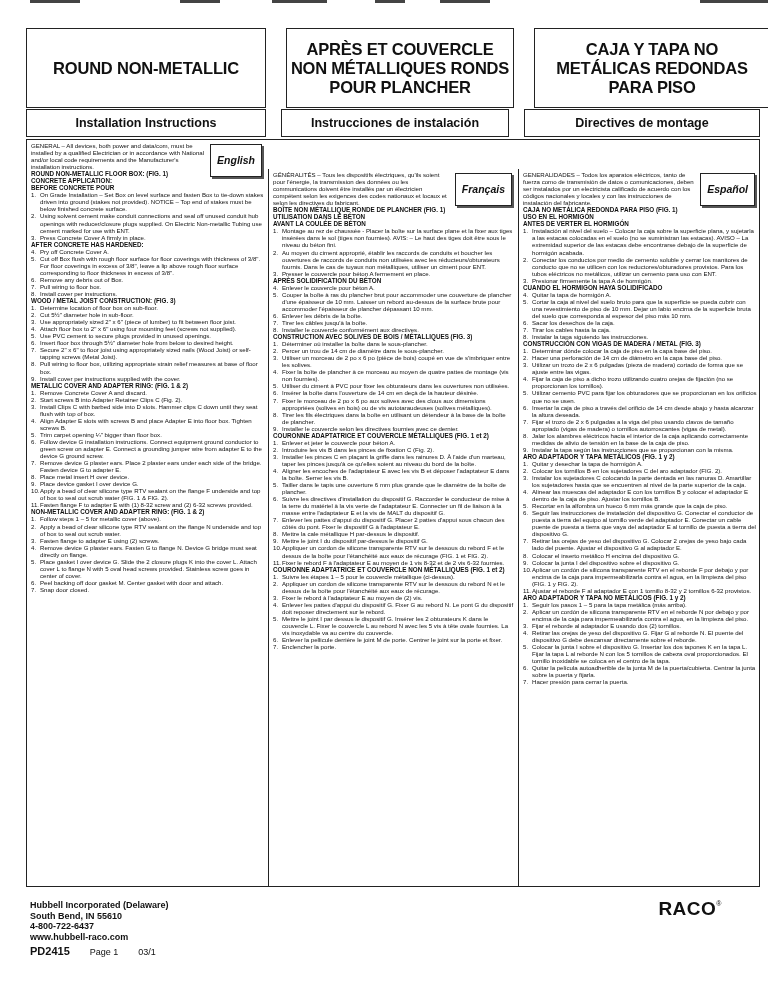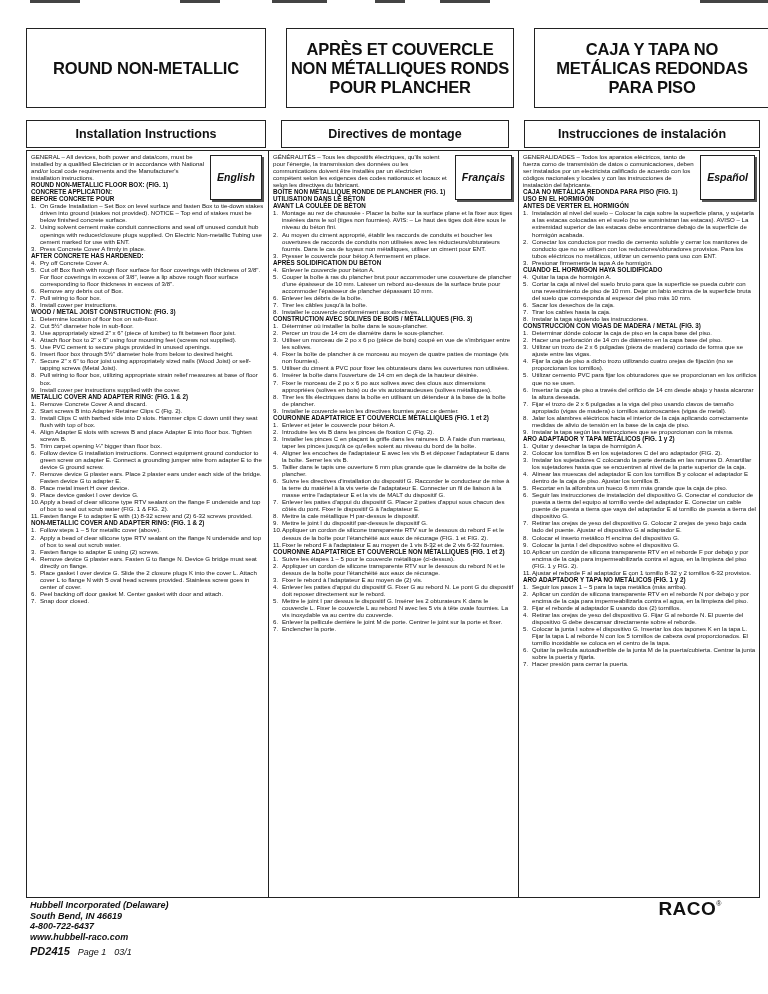--- a/index.html
+++ b/index.html
@@ -6,38 +6,38 @@
   body { width: 768px; height: 994px; position: relative; overflow: hidden;
          font-family: "Liberation Sans", sans-serif; color: #111; }
   .topmarks { position: absolute; top: 0; left: 0; width: 768px; height: 6px; }
   .topmarks span { position: absolute; top: 0; height: 3px; background: #444; }
   .page { position: absolute; left: 26px; top: 28px; width: 734px; }
   .title-row { display: grid; grid-template-columns: 240px 228px 236px; column-gap: 20px; }
   .title-box { border: 1.5px solid #222; height: 78px; display: flex; align-items: center;
                justify-content: center; text-align: center; font-weight: bold;
                font-size: 16.5px; line-height: 19px; letter-spacing: -0.2px; }
   .title-box span { display: block; }
-  .sub-row { display: grid; grid-template-columns: 240px 228px 236px; column-gap: 15px; margin-top: 12px; }
+  .sub-row { display: grid; grid-template-columns: 240px 228px 236px; column-gap: 15px; margin-top: 1px; }
   .sub-box { border: 1.5px solid #222; height: 26px; display: flex; align-items: center;
              justify-content: center; font-size: 12.5px; font-weight: bold; }
   .body-row { display: grid; grid-template-columns: 241px 250px 243px; margin-top: 2px;
               border: 1.5px solid #222; height: 746px; }
   .col { padding: 2px 4px 2px 4px; font-size: 6.1px; line-height: 7.05px; position: relative; overflow: hidden; }
-  .col + .col { border-left: 1.5px solid #222; }
+  .col + .col { border-left: 1.5px solid #222; margin-top: 29px; }
   .lang-badge { float: right; border: 1.5px solid #222; box-shadow: 2px 2px 0 #555;
-                font-style: italic; font-weight: bold; font-size: 10.5px; padding: 18px 6px;
+                font-style: italic; font-weight: bold; font-size: 10.5px; padding: 12px 6px;
                 margin: 2px 2px 2px 6px; }
   .p { margin: 0; }
   .h { font-weight: bold; margin: 0; text-transform: none; font-size: 6.3px; }
   ol { margin: 0; padding: 0; list-style: none; }
   li { position: relative; padding-left: 9px; margin: 0; }
   li .num { position: absolute; left: 0; top: 0; }
-  .footer { position: absolute; left: 30px; top: 900px; font-size: 9px; font-weight: bold; line-height: 10.5px; font-style: italic; }
+  .footer { position: absolute; left: 30px; top: 900px; font-size: 9px; font-weight: bold; line-height: 10.5px; }
   .footer .code { font-size: 11px; margin-top: 4px; font-weight: bold; }
-  .footer .code span { font-weight: normal; font-size: 9px; margin-left: 8px; }
+  .footer .code span { font-weight: normal; font-size: 9px; margin-left: 20px; }
   .brand { position: absolute; right: 46px; top: 898px; font-size: 19px; font-weight: bold; letter-spacing: 0.5px; }
   .brand sup { font-size: 7px; font-weight: normal; vertical-align: top; position: relative; top: 2px; }
 </style>
 </head>
 <body>
 
 <div class="topmarks">
   <span style="left:30px;width:50px"></span>
   <span style="left:180px;width:40px"></span>
   <span style="left:272px;width:55px"></span>
@@ -64,22 +64,22 @@
         <div>
       <span>CAJA Y TAPA NO</span>
       <span>METÁLICAS REDONDAS</span>
       <span>PARA PISO</span>
     </div>
       </div>
   </div>
 
   <div class="sub-row">
     <div class="sub-box">Installation Instructions</div>
+    <div class="sub-box">Instrucciones de instalación</div>
     <div class="sub-box">Directives de montage</div>
-    <div class="sub-box">Instrucciones de instalación</div>
   </div>
 
   <div class="body-row">
     <div class="col" id="col-en">
       <div class="lang-badge">English</div>
       <p class="p">GENERAL – All devices, both power and data/com, must be installed by a qualified Electrician or in accordance with National and/or local code requirements and the Manufacturer's installation instructions.</p>
       <div class="sections">
           <p class="h">ROUND NON-METALLIC FLOOR BOX: (FIG. 1)</p>
           <p class="h">CONCRETE APPLICATION:</p>
           <p class="h">BEFORE CONCRETE POUR</p>
@@ -248,20 +248,20 @@
             <li><span class="num">6.</span><span>Quitar la película autoadherible de la junta M de la puerta/cubierta. Centrar la junta sobre la puerta y fijarla.</span></li>
             <li><span class="num">7.</span><span>Hacer presión para cerrar la puerta.</span></li>
           </ol>
         </div>
     </div>
   </div>
 </div>
 
 <div class="footer">
   <div>Hubbell Incorporated (Delaware)</div>
-  <div>South Bend, IN  46619</div>
+  <div>South Bend, IN  55610</div>
   <div>4-800-722-6437</div>
   <div>www.hubbell-raco.com</div>
   <div class="code">
     <b>PD2415</b><span>Page 1</span><span>03/1</span>
   </div>
 </div>
 <div class="brand"><span>RACO</span><sup>®</sup></div>
 
 </body></html>

